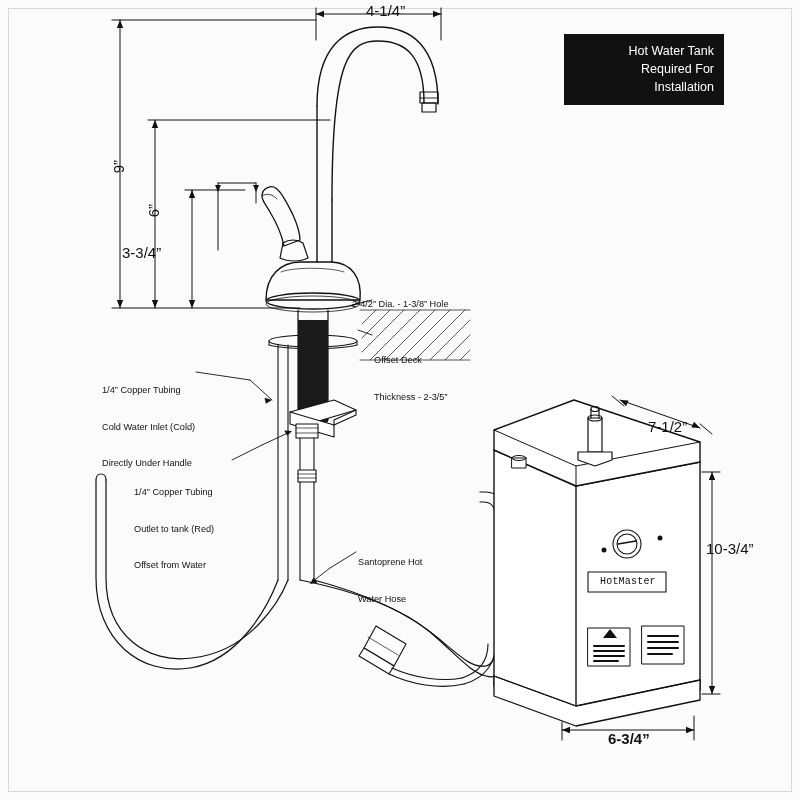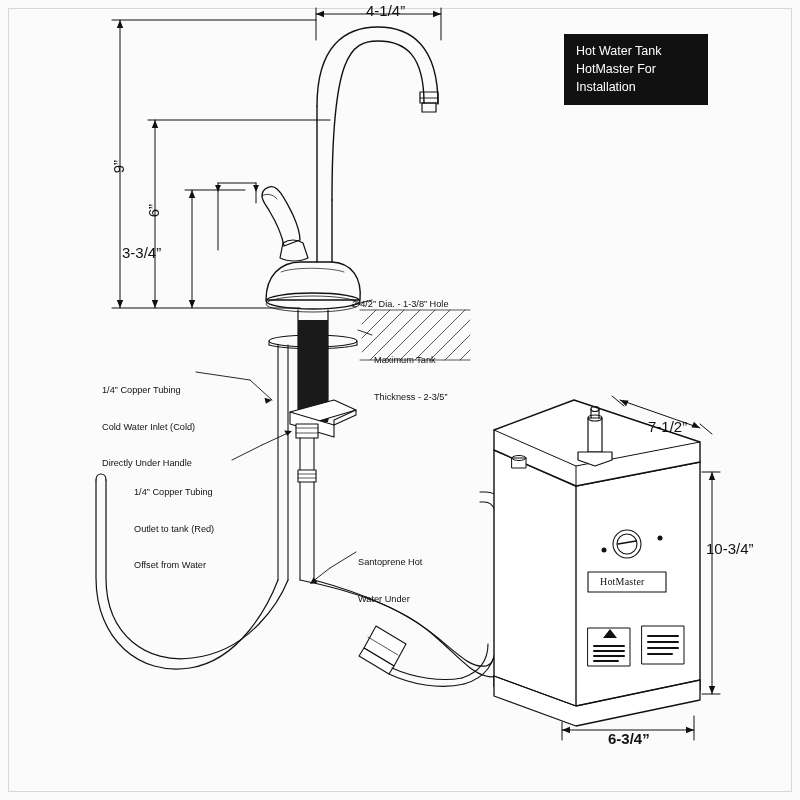--- a/index.html
+++ b/index.html
@@ -52,21 +52,21 @@
     font-size: 15px;
     color: #111111;
     white-space: pre;
   }
   .dim-label.vertical {
     writing-mode: vertical-rl;
     transform: rotate(180deg);
   }
   .brand-text {
     position: absolute;
-    font-family: Liberation Serif, serif;
+    font-family: Liberation Mono, monospace;
     font-size: 10px;
     letter-spacing: 0.2px;
     color: #111111;
     white-space: pre;
   }
 </style>
 </head>
 <body>
 
 <div id="page">
@@ -322,59 +322,59 @@
         <path d="M292 431 l-7.8 -0.6 l3 5.4 z" fill="#111111" stroke="none"></path>
 
         <line x1="356" y1="552" x2="330" y2="568"></line>
         <line x1="330" y1="568" x2="312" y2="582"></line>
         <path d="M310 584 l7.6 -1.6 l-4.2 -4.8 z" fill="#111111" stroke="none"></path>
       </g>
 
     </g>
   </svg>
 
-  <div class="note-box" style="left:564px; top:34px; width:144px;">
+  <div class="note-box" style="left:564px; top:34px; width:160px;text-align:right;">
     <div>Hot Water Tank</div>
-    <div>HotMaster For</div>
+    <div>Required For</div>
     <div>Installation</div>
   </div>
 
   <div class="dim-label" style="left:366px; top:2px;">4-1/4”</div>
 
   <div class="dim-label vertical" style="left:110px; top:160px;">9”</div>
 
   <div class="dim-label vertical" style="left:145px; top:204px;">6”</div>
 
   <div class="dim-label" style="left:122px; top:244px;text-align:right;">3-3/4”</div>
 
   <div class="dim-label" style="left:648px; top:418px;">7-1/2”</div>
 
   <div class="dim-label" style="left:706px; top:540px;">10-3/4”</div>
 
   <div class="dim-label" style="left:608px; top:730px;font-weight:bold;">6-3/4”</div>
 
   <div class="label" style="left:352px; top:298px;">2-4/2” Dia. - 1-3/8” Hole</div>
 
   <div class="label" style="left:374px; top:330px;">
-    <div>Maximum Tank</div>
+    <div>Offset Deck</div>
     <div>Thickness - 2-3/5”</div>
   </div>
 
   <div class="label" style="left:102px; top:360px;">
     <div>1/4” Copper Tubing</div>
     <div>Cold Water Inlet (Cold)</div>
     <div>Directly Under Handle</div>
   </div>
 
   <div class="label" style="left:134px; top:462px;">
     <div>1/4” Copper Tubing</div>
     <div>Outlet to tank (Red)</div>
     <div>Offset from Water</div>
   </div>
 
   <div class="label" style="left:358px; top:532px;">
     <div>Santoprene Hot</div>
-    <div>Water Under</div>
+    <div>Water Hose</div>
   </div>
 
   <div class="brand-text" style="left:600px; top:576px;">HotMaster</div>
 
 </div>
 
 </body></html>

